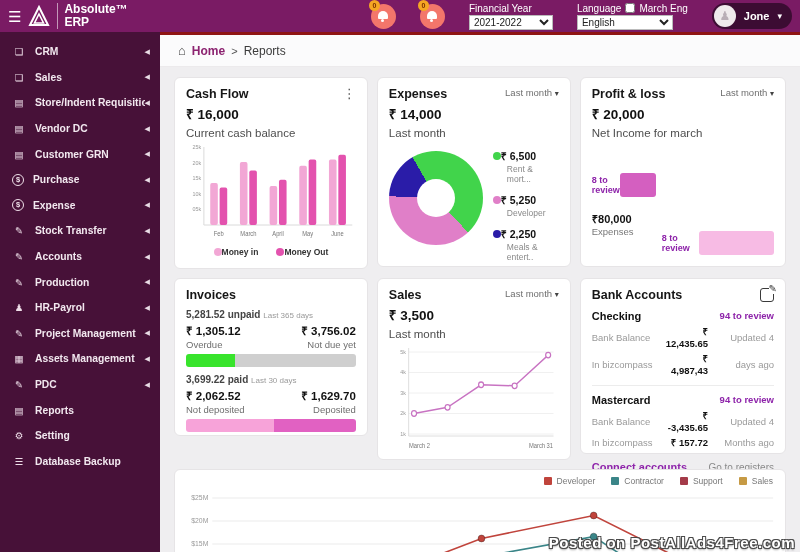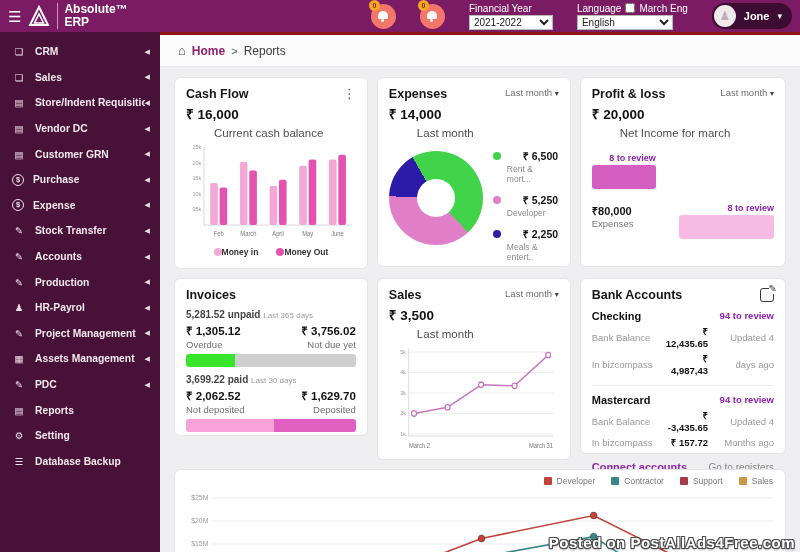--- a/index.html
+++ b/index.html
@@ -43,40 +43,40 @@
   .bc-cur { color:#3c3c3c; }
 
   .grid { padding:10px 14px 0; display:grid; grid-template-columns:repeat(3,1fr); gap:9px; align-items:start; }
   .card { background:#fff; border:1px solid #e6e4e6; border-radius:6px; padding:9px 11px; position:relative; }
   .card-head { display:flex; justify-content:space-between; align-items:flex-start; }
   .card-title { font-size:12.5px; font-weight:bold; color:#161616; }
   .filter { font-size:9.5px; color:#6f6f6f; cursor:pointer; white-space:nowrap; }
   .filter .caret { font-size:8px; color:#444; }
   .kebab { background:none; border:none; font-size:13px; color:#555; cursor:pointer; line-height:1; }
   .card-value { font-size:13.5px; font-weight:bold; color:#111; margin-top:4px; }
-  .card-sub { font-size:11.5px; color:#4e4e4e; margin-top:4px;margin-left:28px; }
+  .card-sub { font-size:11.5px; color:#4e4e4e; margin-top:4px; }
 
   
   .cf-legend { display:flex; justify-content:center; gap:18px; margin-top:2px; }
   .lg-item { display:flex; align-items:center; font-size:8.5px; font-weight:bold; color:#333; }
   .dot { width:8px; height:8px; border-radius:50%; flex-shrink:0; }
 
   
   .exp-body { display:flex; margin-top:8px; gap:10px; }
   .donut { width:94px; height:94px; border-radius:50%; position:relative; flex-shrink:0; margin-top:4px; }
   .donut::after { content:""; position:absolute; left:28px; top:28px; width:38px; height:38px; border-radius:50%; background:#fff; }
   .exp-legend { display:flex; flex-direction:column; gap:9px; padding-top:2px; }
-  .exp-li .amt-row { display:flex; align-items:center; gap:22px; font-size:10.5px; font-weight:bold; color:#111; }
+  .exp-li .amt-row { display:flex; align-items:center; gap:0; font-size:10.5px; font-weight:bold; color:#111; }
   .exp-li .sub { font-size:8.5px; color:#888; margin-left:14px; margin-top:1px; }
 
   
   .pl-row { display:grid; grid-template-columns:64px 1fr; margin-top:14px; column-gap:6px; }
   .pl-amt { font-size:11px; font-weight:bold; color:#111; align-self:center; }
   .pl-lbl { font-size:9.5px; color:#777; }
-  .pl-right { display:flex; flex-direction:column; align-items:flex-end; }
+  .pl-right { display:flex; align-items:flex-end;margin-top:20px; }
   .pl-review { font-size:9px; color:#8e24aa; font-weight:600; margin-bottom:2px; cursor:pointer; }
   .pl-bar { height:24px; border-radius:3px; align-self:flex-end; }
 
   
   .inv-h { margin-top:7px; font-size:10px; font-weight:bold; color:#444; }
   .inv-h .period { font-weight:normal; color:#9a9a9a; font-size:8px; }
   .inv-amts { display:flex; justify-content:space-between; font-size:11.5px; font-weight:bold; color:#111; margin-top:3px; }
   .inv-lbls { display:flex; justify-content:space-between; font-size:9.5px; color:#6e6e6e; margin-top:1px; }
   .inv-bar { display:flex; height:13px; border-radius:3px; overflow:hidden; margin-top:4px; }
   .inv-bar .seg-r { flex:1; }

